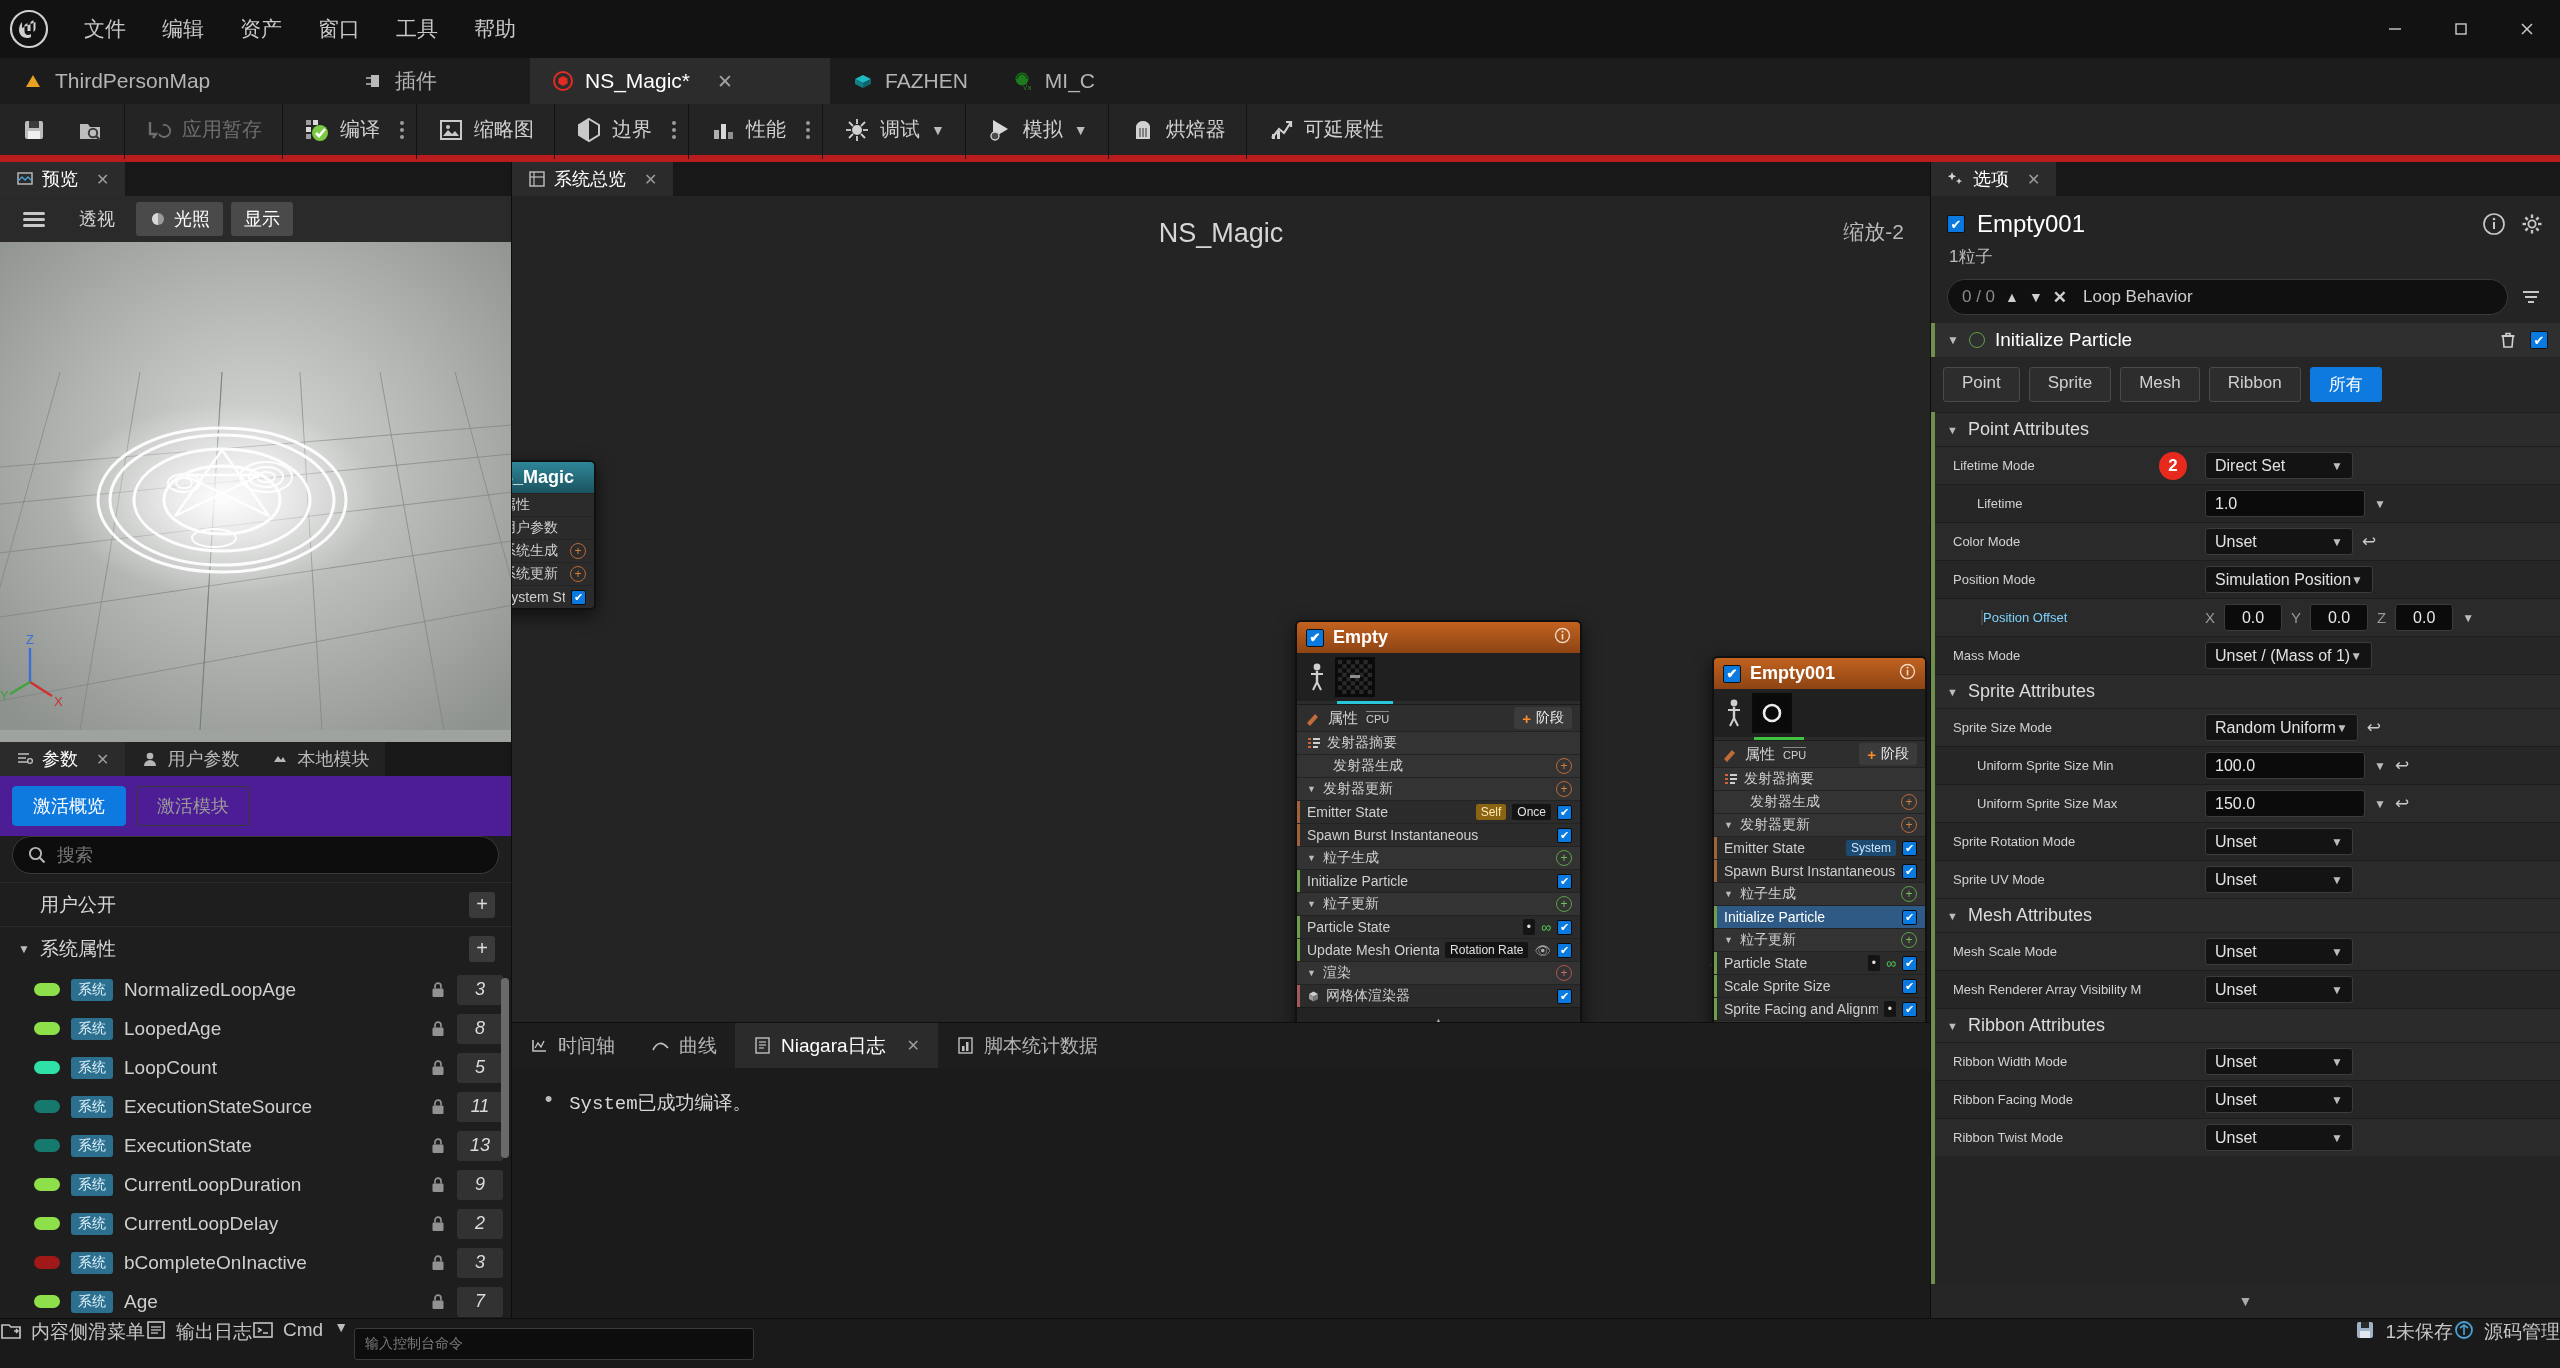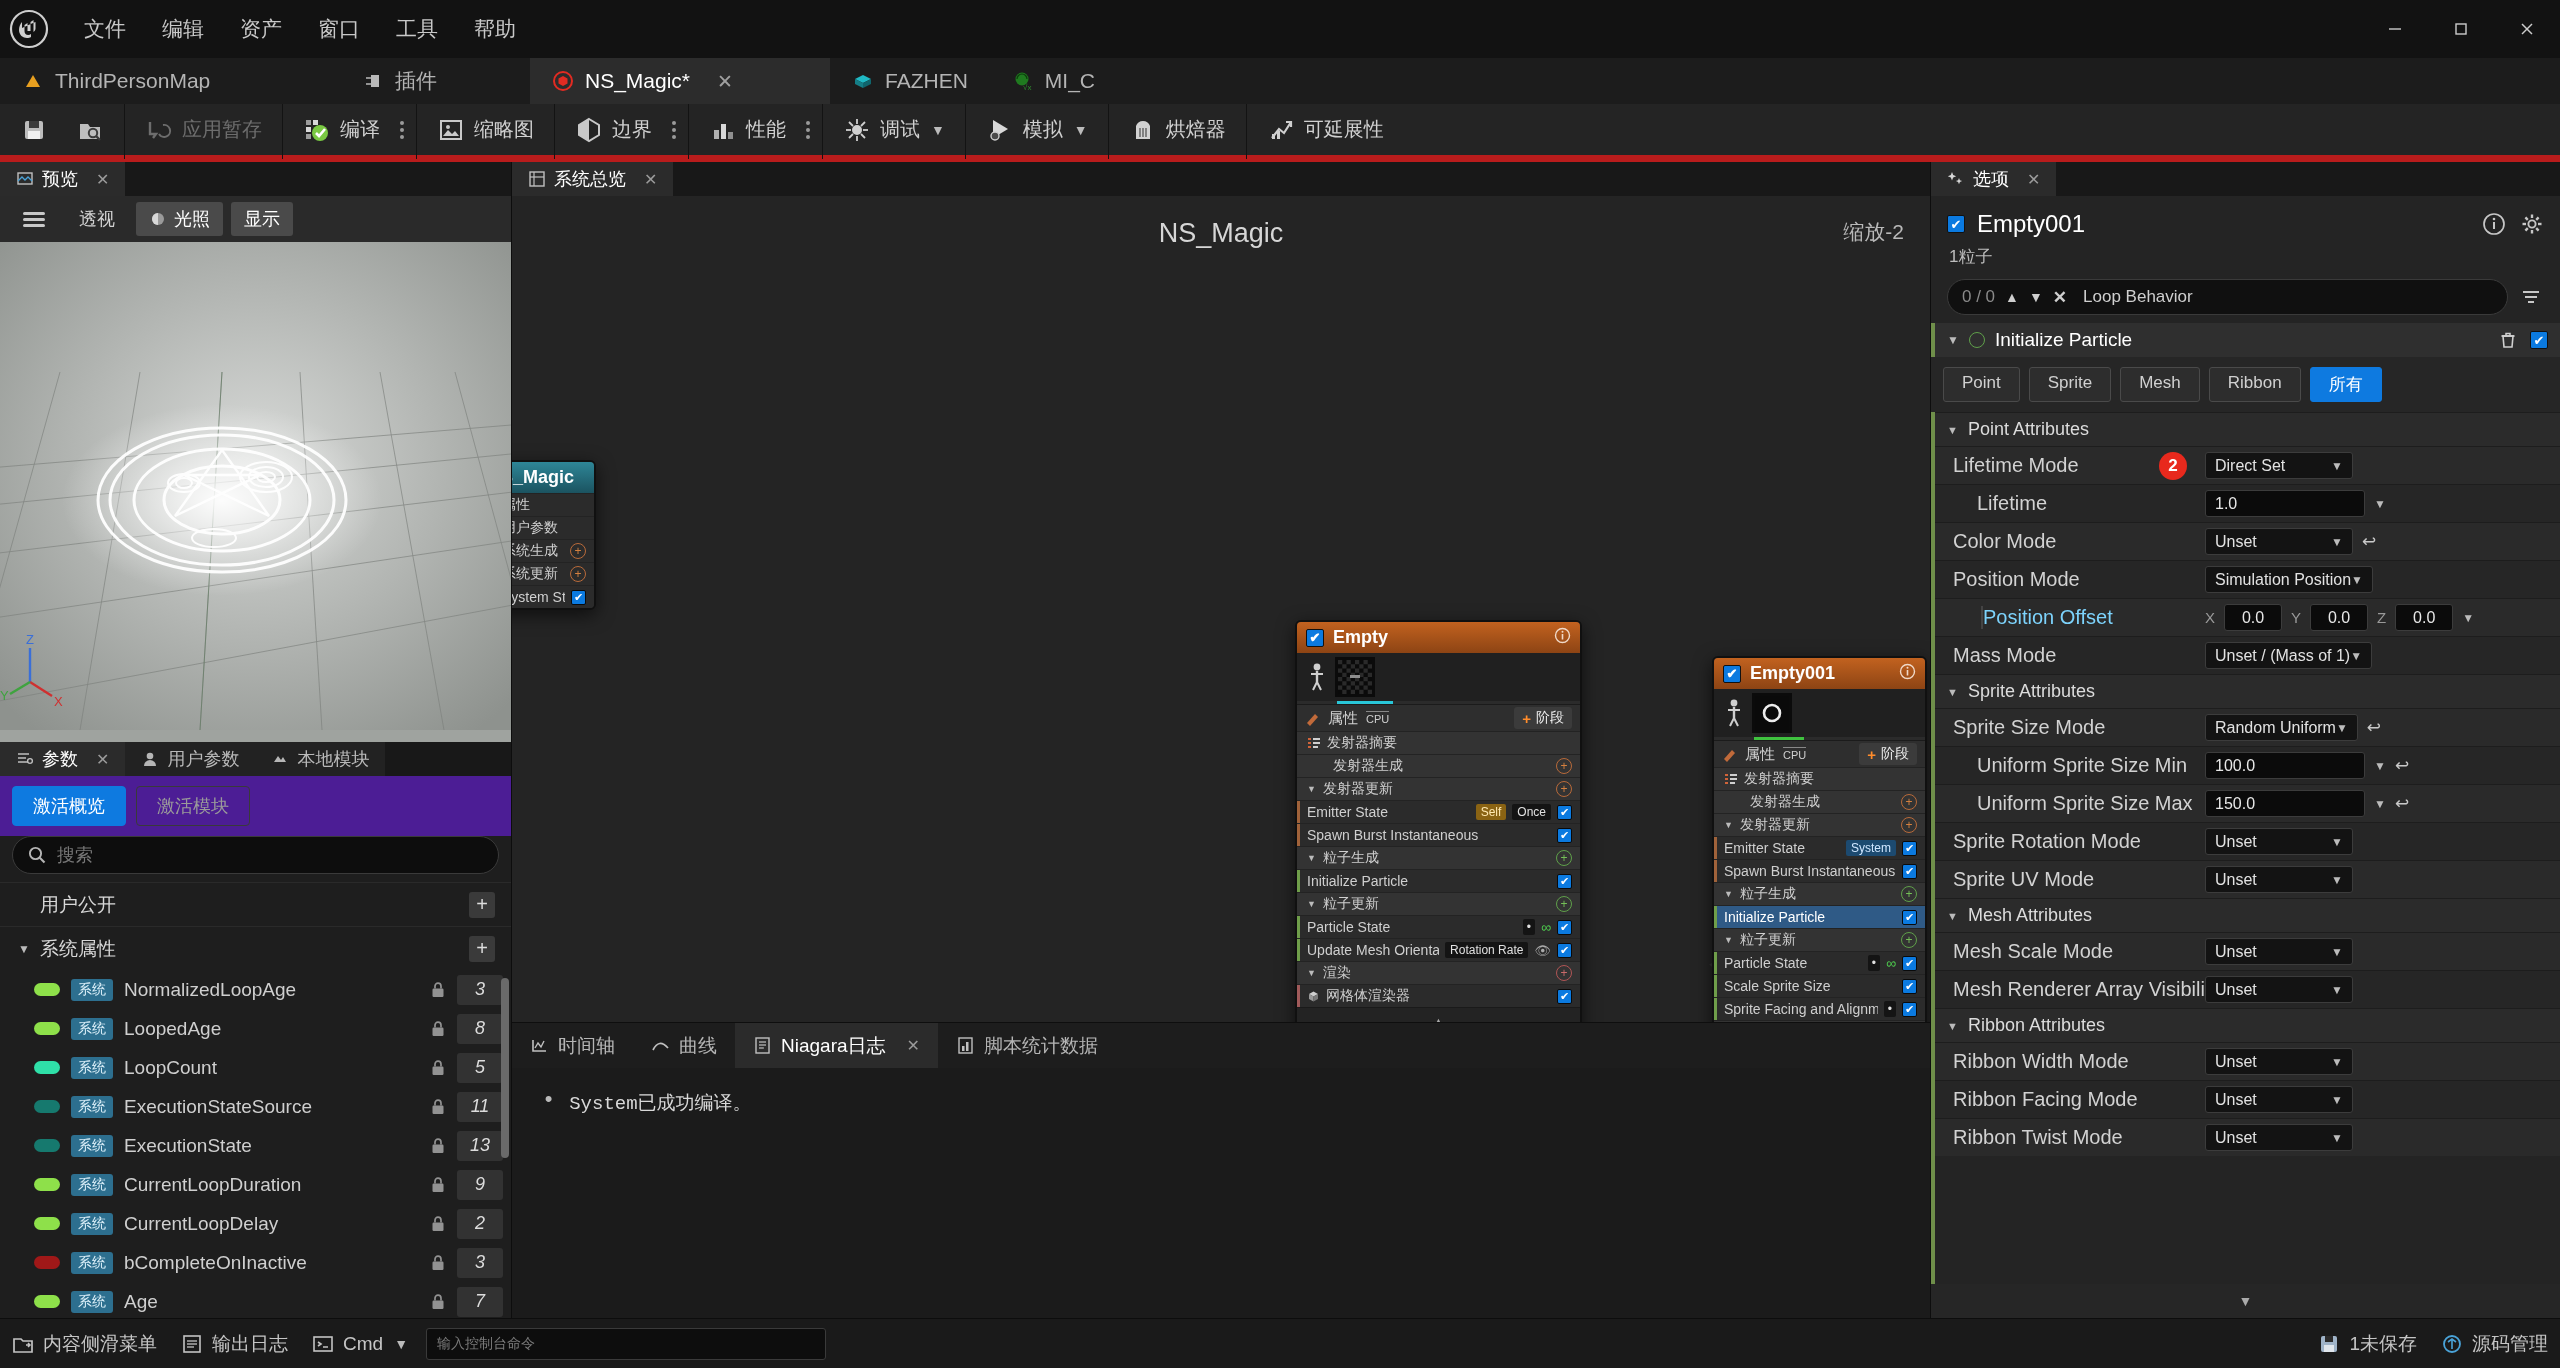--- a/index.html
+++ b/index.html
@@ -144,38 +144,38 @@
   .mod-head{ height:34px; background:#2f2f2f; display:flex; align-items:center; gap:10px; padding:0 12px;
              border-left:4px solid #6f8f4a; font-size:19px; color:#fff;}
   .mod-head .rt{ margin-left:auto; display:flex; gap:12px; align-items:center;}
   .chips{ display:flex; gap:9px; padding:10px 12px; background:#262626;}
   .chip{ padding:5px 18px; border:1px solid #4a4a4a; border-radius:3px; font-size:17px; color:#d0d0d0; cursor:pointer; background:#2d2d2d;}
   .chip.on{ background:#0e7ae0; border-color:#0e7ae0; color:#fff;}
   .sec{ height:34px; display:flex; align-items:center; gap:10px; padding:0 12px; background:#2b2b2b;
         border-top:1px solid #1d1d1d; font-size:18px; color:#dcdcdc;}
   .drow{ height:38px; display:flex; align-items:center; border-top:1px solid #1d1d1d; background:#2a2a2a; position:relative;}
   .drow.alt{ background:#262626;}
-  .dlabel{ width:270px; flex:none; padding-left:18px; font-size:20px; color:#d2d2d2; white-space:nowrap; overflow:hidden;}
+  .dlabel{ width:270px; flex:none; padding-left:18px; font-size:13px; color:#d2d2d2; white-space:nowrap; overflow:hidden;}
   .dlabel.ind{ padding-left:42px;}
   .dlabel.dim{ color:#7dd3fc;}
   .dctl{ flex:1; display:flex; align-items:center; gap:9px; padding-right:10px;}
   .ddl{ height:27px; min-width:148px; background:#131313; border:1px solid #3c3c3c; border-radius:3px;
         display:flex; align-items:center; justify-content:space-between; padding:0 9px; font-size:16px; color:#e2e2e2;}
   .numf{ height:27px; width:160px; background:#0b0b0b; border:1px solid #3c3c3c; border-radius:3px;
          display:flex; align-items:center; padding:0 9px; font-size:16px; color:#e8e8e8;}
   .numf.sm{ width:58px; justify-content:center;}
   .chevd{ font-size:12px; color:#bcbcbc;}
   .reset{ font-size:17px; color:#c9c9c9; cursor:pointer;}
   .swatch{ width:17px; height:17px; background:#0a0a0a; border:1px solid #444; margin-left:4px;}
   .det-scroll{ flex:1; overflow:hidden; border-left:4px solid #6f8f4a;}
   .det-bottom{ height:34px; display:flex; align-items:center; justify-content:center; background:#262626; color:#aaa; font-size:14px;}
 
   
   .statusbar{ height:50px; background:#1a1a1a; display:flex; align-items:center; gap:0; flex:none; border-top:1px solid #0d0d0d;}
-  .sb-item{ display:flex; align-items:center; gap:9px; padding:0 12px; font-size:19px; color:#c5c5c5; height:50px; cursor:pointer;}
+  .sb-item{ display:flex; align-items:flex-start; gap:9px; padding:0 0; font-size:19px; color:#c5c5c5; height:50px; cursor:pointer;}
   .cmdin{ flex:1; max-width:400px; height:32px; background:#0d0d0d; border:1px solid #3a3a3a; border-radius:3px;
           display:flex; align-items:center; padding:0 10px; font-size:14px; color:#7a7a7a; margin-left:6px;}
   .sb-right{ margin-left:auto; display:flex; align-items:center;}
 
   .arrow-overlay{ position:absolute; inset:0; pointer-events:none; z-index:60;}
 </style>
 </head>
 <body>
 
 <div id="app">

